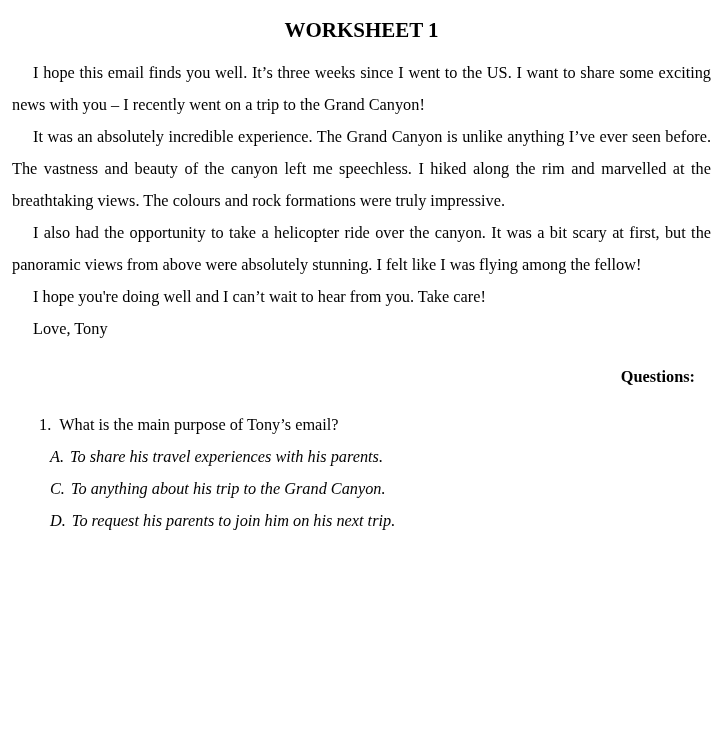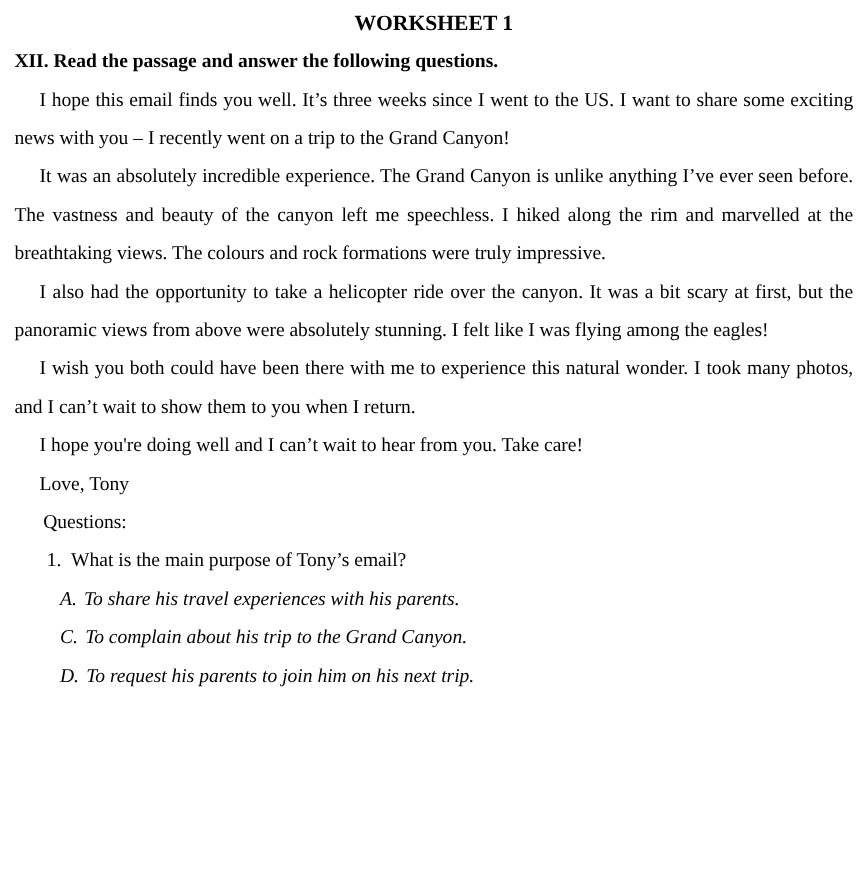--- a/index.html
+++ b/index.html
@@ -13,40 +13,41 @@
     width: 723px;
     height: 747px;
     padding: 3px 12px 0 12px;
     font-family: "Liberation Serif", "DejaVu Serif", serif;
     font-size: 16.3px;
     line-height: 32px;
     color: #000000;
     background: #ffffff;
   }
   .title {
-    margin: 0;
+    margin: 11px;
     text-align: center;
     font-weight: 700;
-    font-size: 18px;
+    font-size: 21px;
     line-height: 32px;
   }
   .section-heading {
     margin: 0;
     font-weight: 700;
     line-height: 32px;
   }
   .para {
     margin: 0;
     text-align: justify;
     text-indent: 21px;
   }
   .questions-heading {
-    margin: 0;
-    font-weight: 400;
+    margin: 16px;
+    font-weight: 700;
     padding-left: 24px;
+    text-align: right;
   }
   .q-line {
     margin: 0;
     padding-left: 27px;
   }
   .q-num { margin-right: 8px; }
   .option {
     margin: 0;
     padding-left: 38px;
     font-style: italic;
@@ -54,44 +55,42 @@
   .opt-label { margin-right: 6px; }
   b { font-weight: 400; }
 </style>
 </head>
 <body>
 
 <div class="doc">
 
   <p class="title">WORKSHEET 1</p>
 
-  <p class="section-heading">XII. Read the passage and answer the following questions.</p>
 
   <div>
 
     <p class="para"><span>I hope this email finds you well. It’s three weeks since I went to the US. I want to share some exciting news with you – I recently went on a trip to the Grand Canyon!</span></p>
 
     <p class="para"><span>It was an absolutely incredible experience. The Grand Canyon is unlike anything I’ve ever seen before. The vastness and beauty of the canyon left me speechless. I hiked along the rim and marvelled at the breathtaking views. The colours and rock formations were truly impressive.</span></p>
 
-    <p class="para"><span>I also had the opportunity to take a helicopter ride over the canyon. It was a bit scary at first, but the panoramic views from above were absolutely </span><b>stunning</b><span>. I felt like I was flying among the eagles!</span></p>
+    <p class="para"><span>I also had the opportunity to take a helicopter ride over the canyon. It was a bit scary at first, but the panoramic views from above were absolutely </span><b>stunning</b><span>. I felt like I was flying among the fellow!</span></p>
 
 
-    <p class="para"><span>I wish you both could have been there with me to experience this natural wonder. I took many photos, and I can’t wait to show </span><b>them</b><span> to you when I return.</span></p>
 
     <p class="para"><span>I hope you're doing well and I can’t wait to hear from you. Take care!</span></p>
 
     <p class="para"><span>Love, Tony</span></p>
   </div>
 
   <p class="questions-heading">Questions:</p>
 
   <div>
     <p class="q-line"><span class="q-num">1.</span><span>What is the main purpose of Tony’s email?</span></p>
 
     <p class="option"><span class="opt-label">A.</span><span>To share his travel experiences with his parents.</span></p>
 
 
-    <p class="option"><span class="opt-label">C.</span><span>To complain about his trip to the Grand Canyon.</span></p>
+    <p class="option"><span class="opt-label">C.</span><span>To anything about his trip to the Grand Canyon.</span></p>
 
     <p class="option"><span class="opt-label">D.</span><span>To request his parents to join him on his next trip.</span></p>
   </div>
 
 </div>
 
 </body></html>

